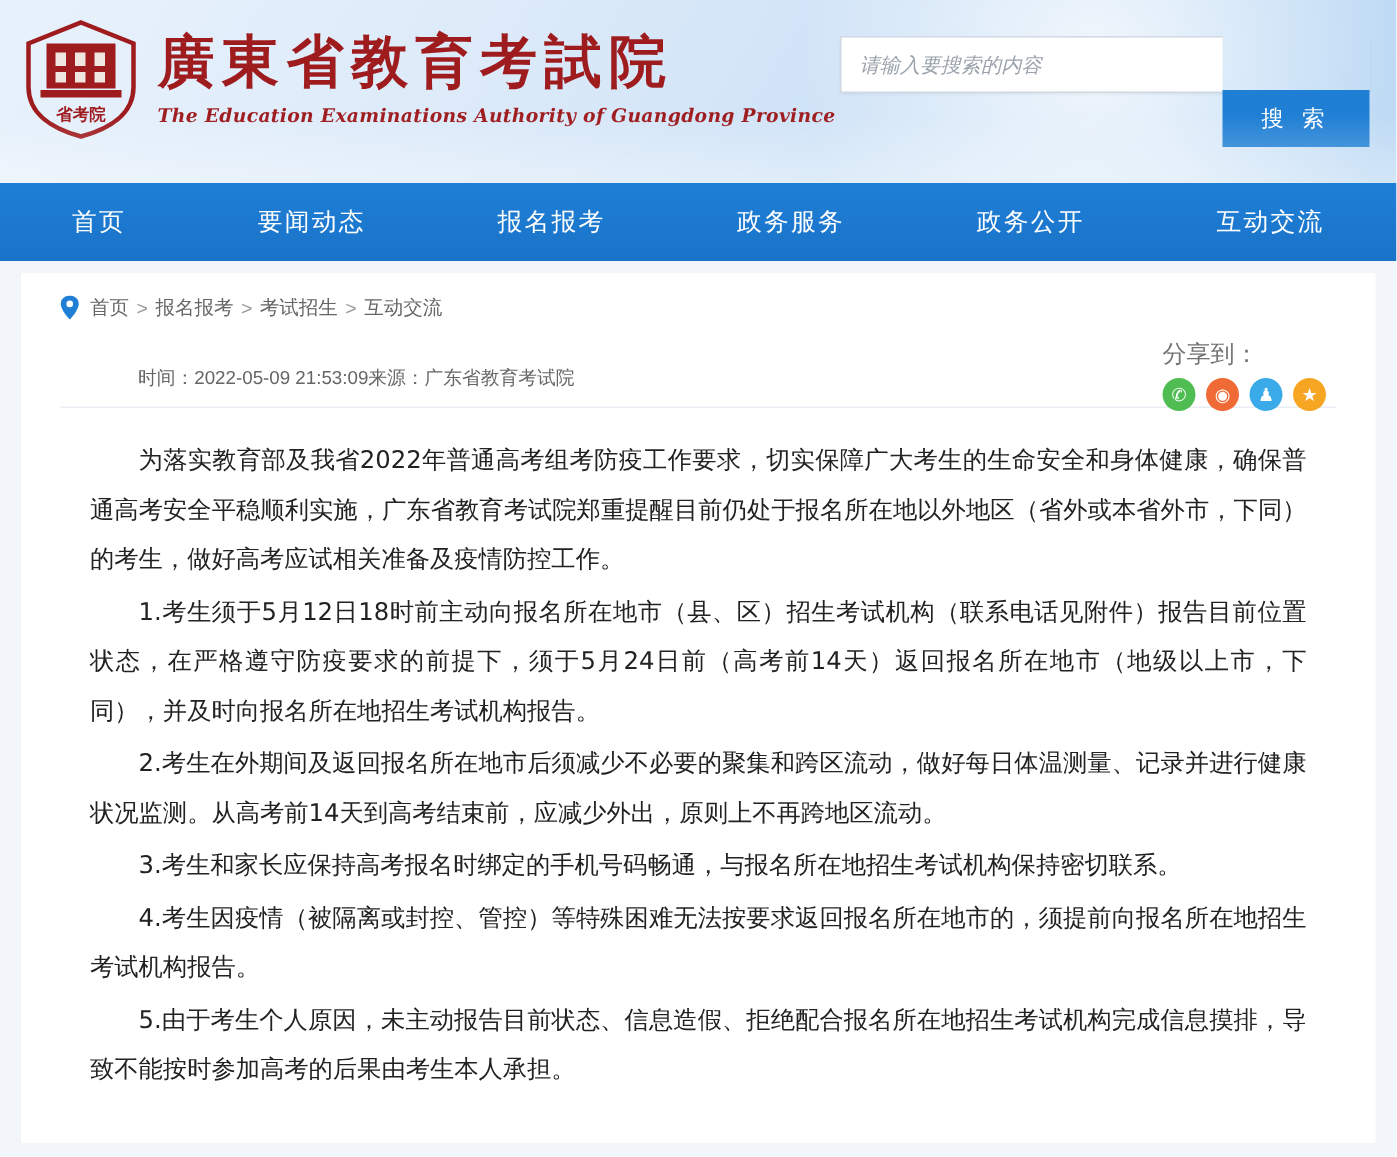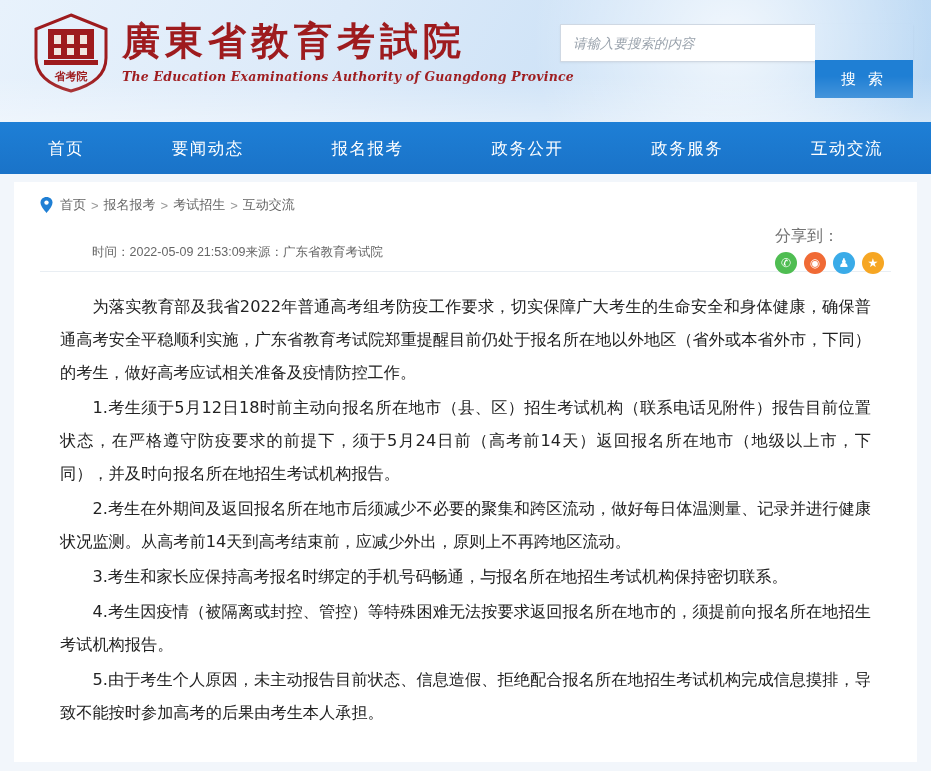--- a/index.html
+++ b/index.html
@@ -42,21 +42,21 @@
     position: absolute;
     left: 0;
     bottom: 0;
     width: 100%;
     height: 46px;
     background: linear-gradient(180deg, rgba(255,255,255,0) 0%, rgba(255,255,255,0.35) 100%);
   }
 
   .logo-wrap {
     position: absolute;
-    left: 32px;
+    left: 15px;
     top: 12px;
     display: flex;
     align-items: flex-start;
   }
   .emblem {
     position: relative;
     width: 78px;
     height: 82px;
     margin-right: 12px;
   }
@@ -270,22 +270,22 @@
     <div class="search-box">
       <input class="search-input" type="text" placeholder="请输入要搜索的内容" style="">
       <button class="search-btn">搜 索</button>
     </div>
   </div>
 
   <div class="nav">
     <div class="nav-item">首页</div>
     <div class="nav-item">要闻动态</div>
     <div class="nav-item">报名报考</div>
+    <div class="nav-item">政务服务</div>
     <div class="nav-item">政务公开</div>
-    <div class="nav-item">政务服务</div>
     <div class="nav-item">互动交流</div>
   </div>
 
   <div class="content">
 
     <div class="breadcrumb">
       <span class="pin-icon">
         <svg width="13" height="16" viewBox="0 0 13 16">
           <path d="M6.5 0 C3 0 0.5 2.4 0.5 5.6 C0.5 9.8 6.5 16 6.5 16 C6.5 16 12.5 9.8 12.5 5.6 C12.5 2.4 10 0 6.5 0 Z" fill="#1f7fd4"></path>
           <circle cx="6.5" cy="5.6" r="2.2" fill="#ffffff"></circle>

